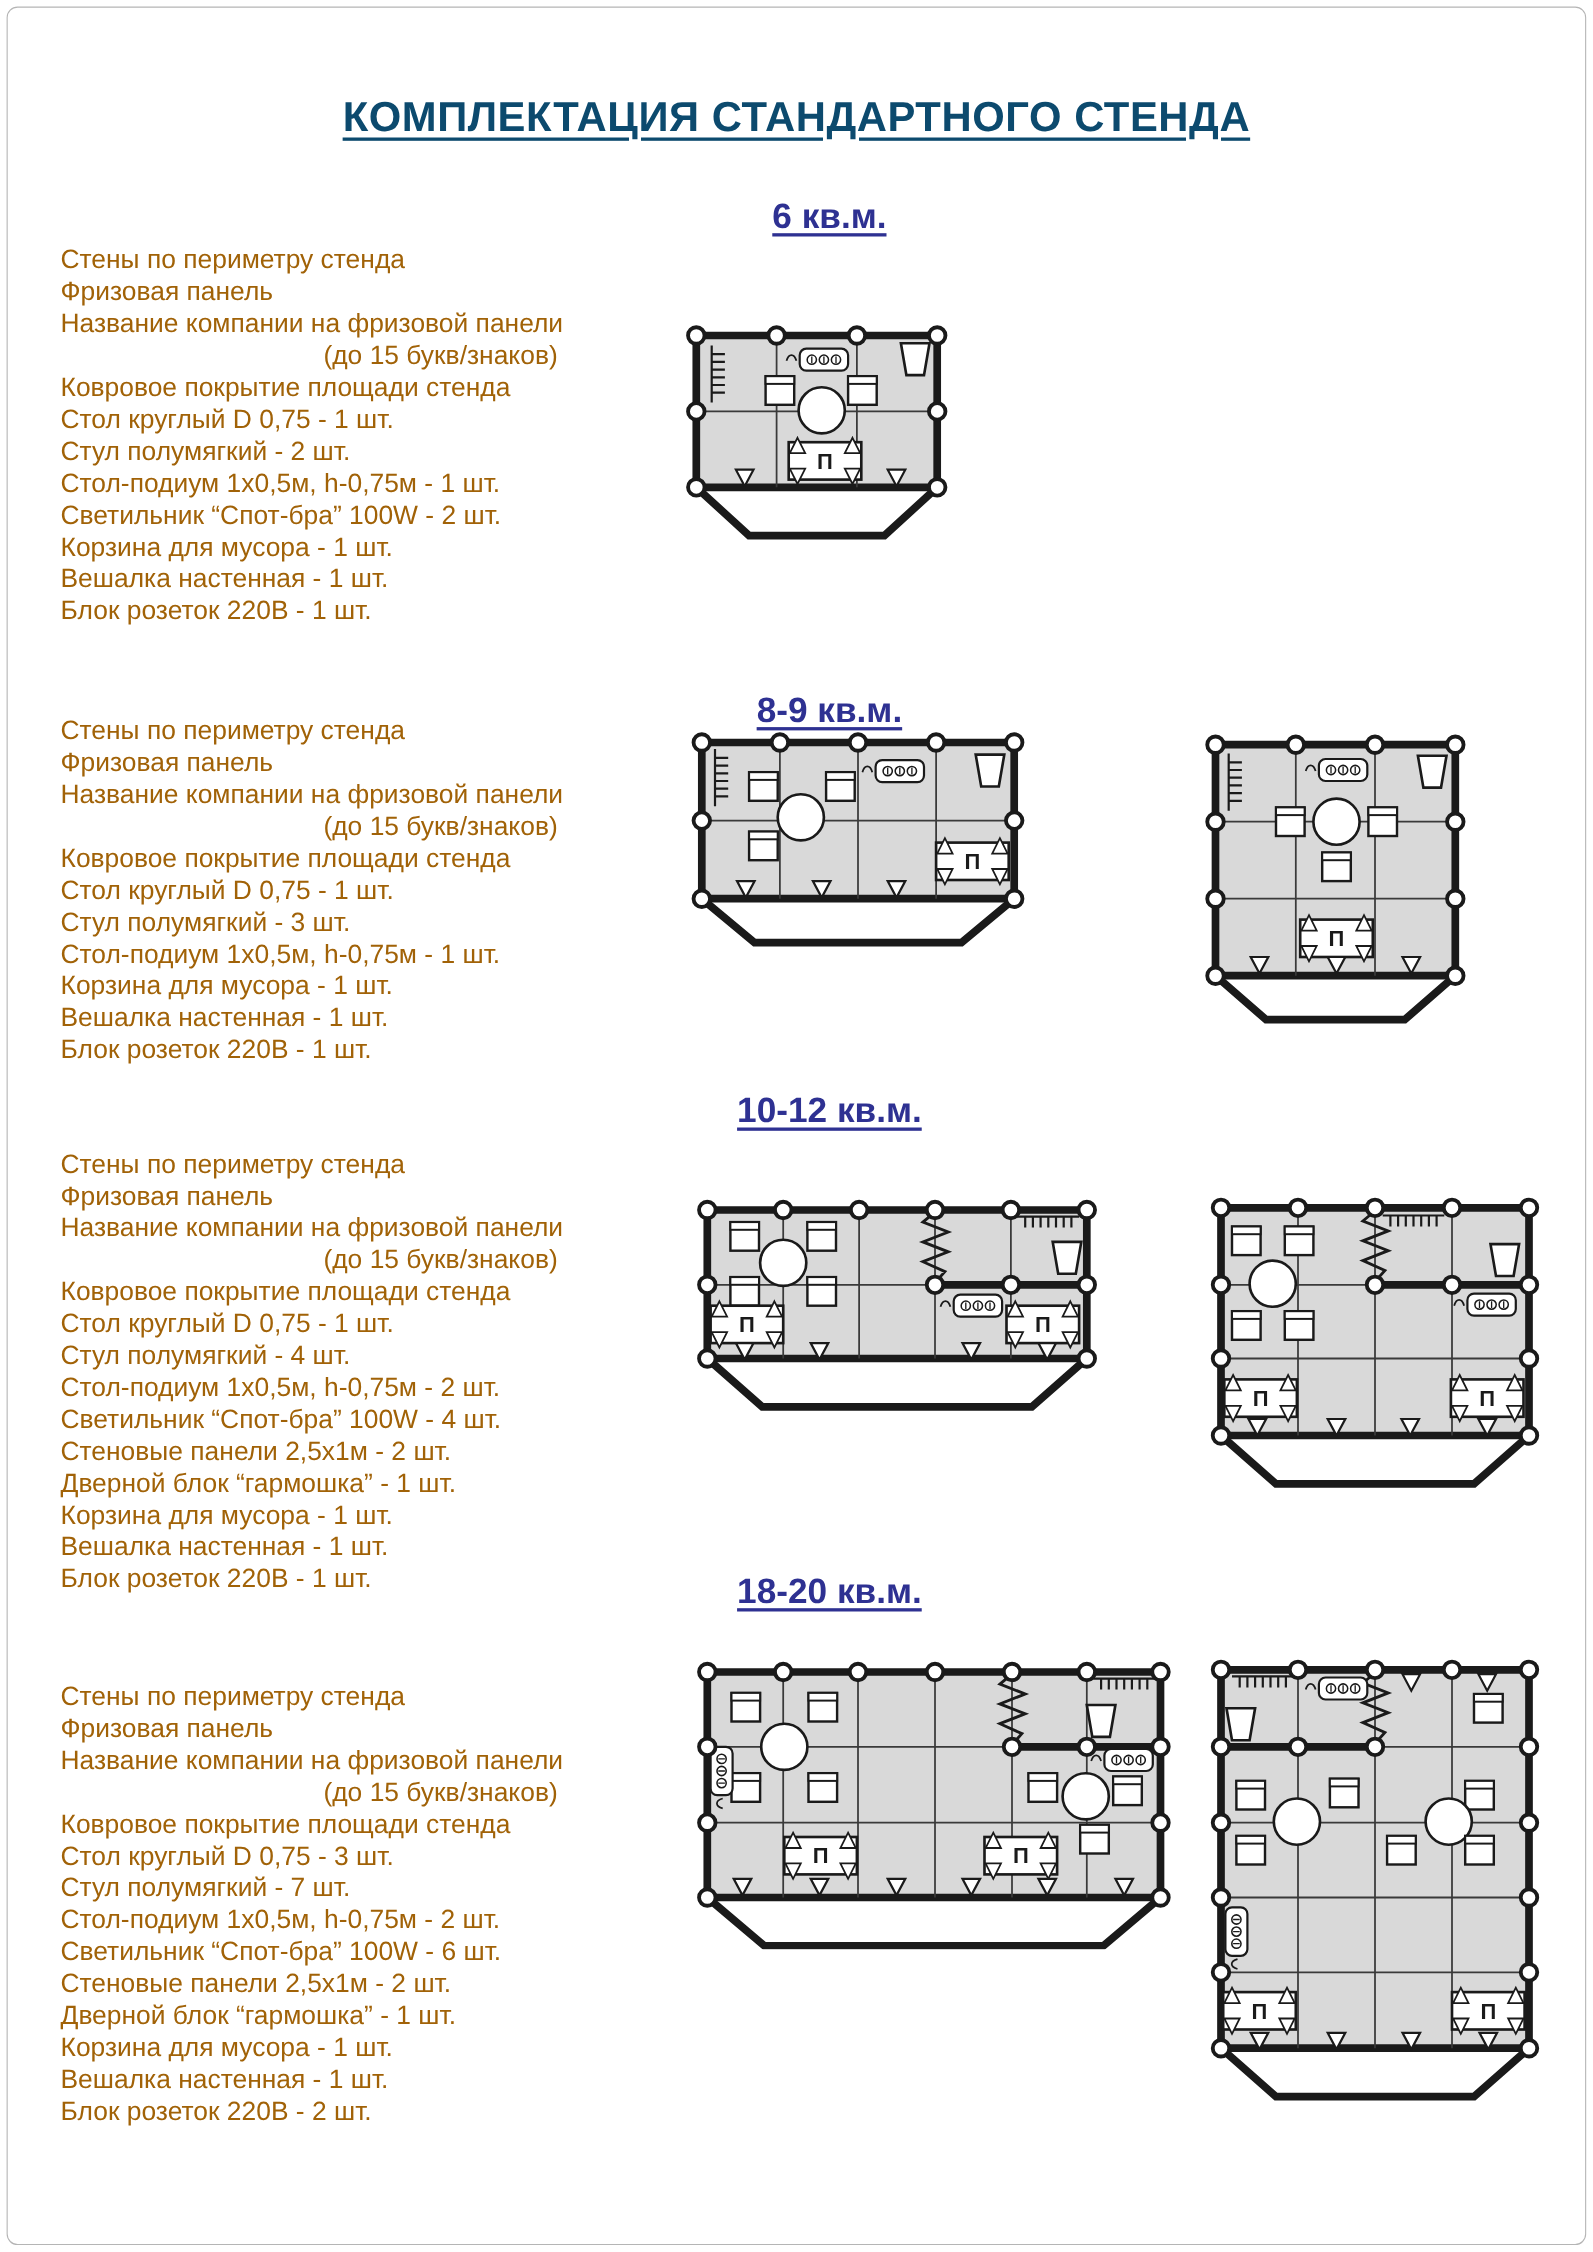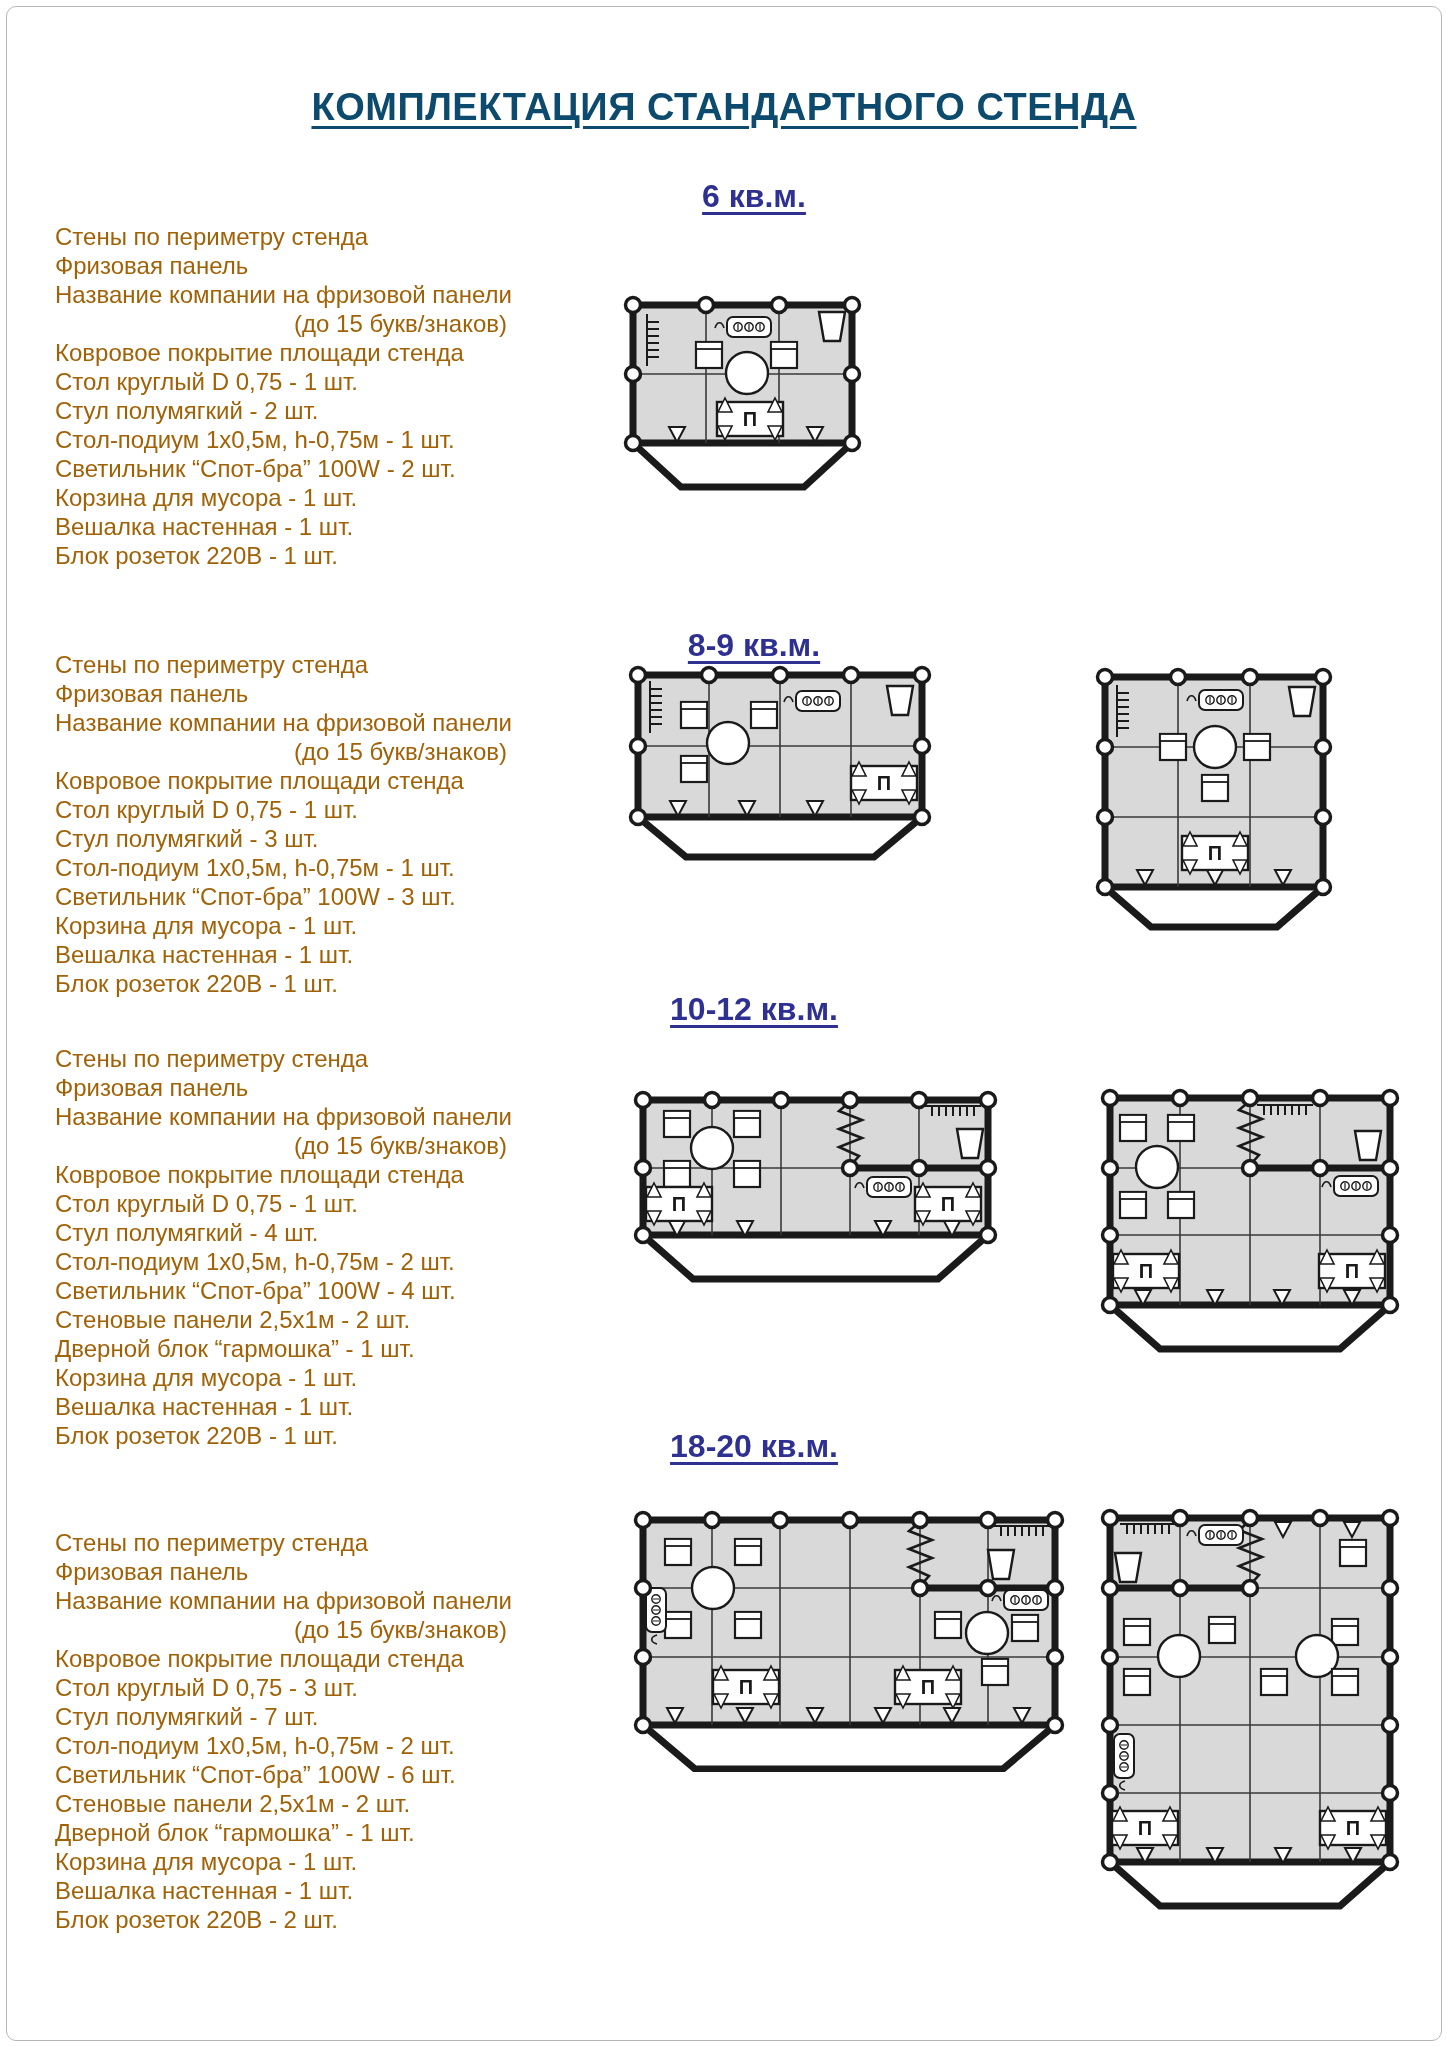--- a/index.html
+++ b/index.html
@@ -53,21 +53,20 @@
   <div class="equip-list" id="l-89">
 
   <div>Стены по периметру стенда</div>
       <div>Фризовая панель</div>
       <div>Название компании на фризовой панели</div>
       <div>(до 15 букв/знаков)</div>
       <div>Ковровое покрытие площади стенда</div>
       <div>Стол круглый D 0,75 - 1 шт.</div>
       <div>Стул полумягкий - 3 шт.</div>
       <div>Стол-подиум 1х0,5м, h-0,75м - 1 шт.</div>
-      <div>Светильник “Спот-бра” 100W - 3 шт.</div>
       <div>Корзина для мусора - 1 шт.</div>
       <div>Вешалка настенная - 1 шт.</div>
       <div>Блок розеток 220В - 1 шт.</div>
     </div>
   <div class="equip-list" id="l-1012">
 
   <div>Стены по периметру стенда</div>
       <div>Фризовая панель</div>
       <div>Название компании на фризовой панели</div>
       <div>(до 15 букв/знаков)</div>

